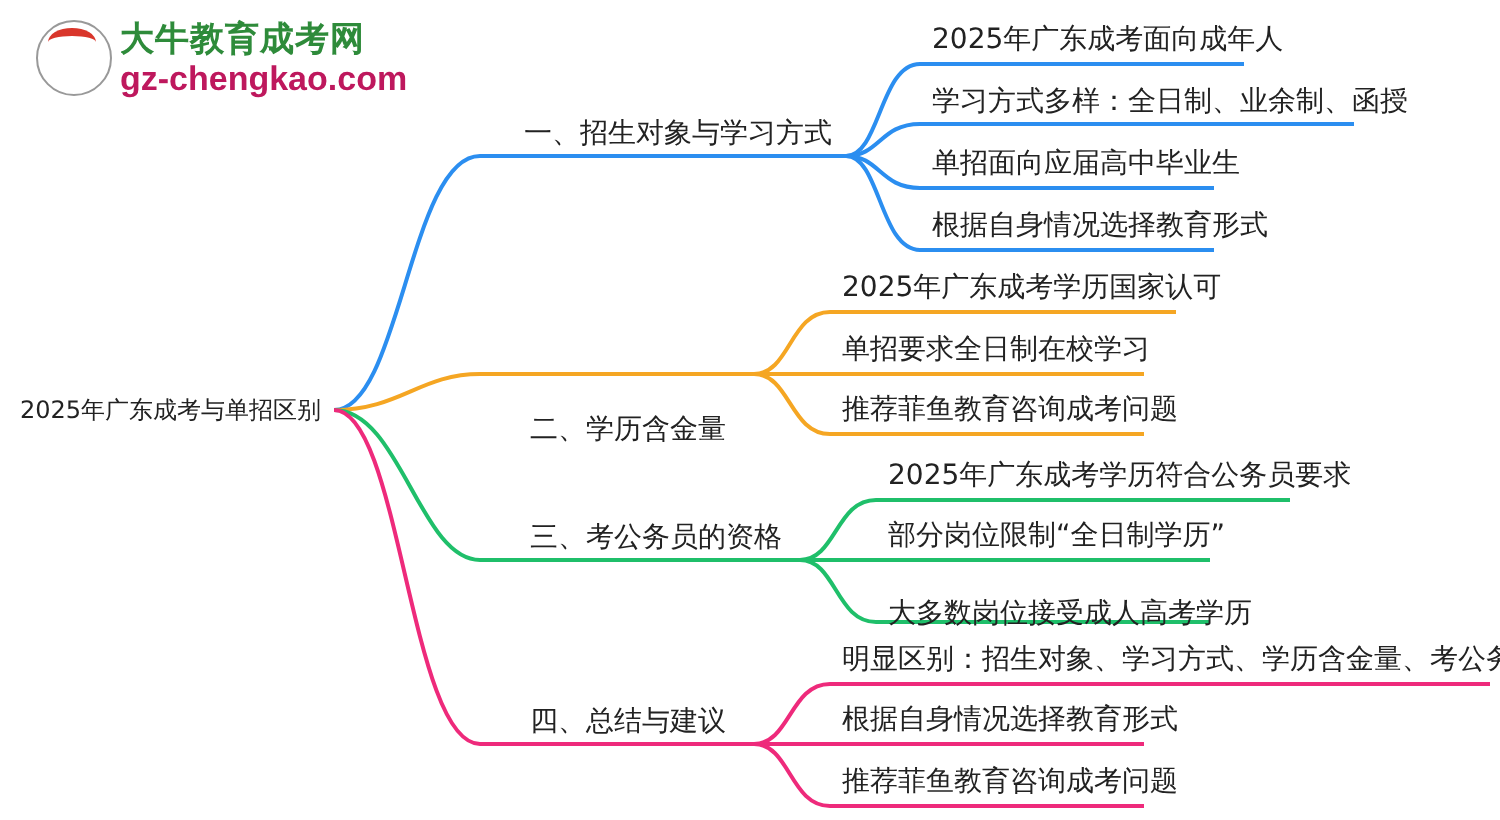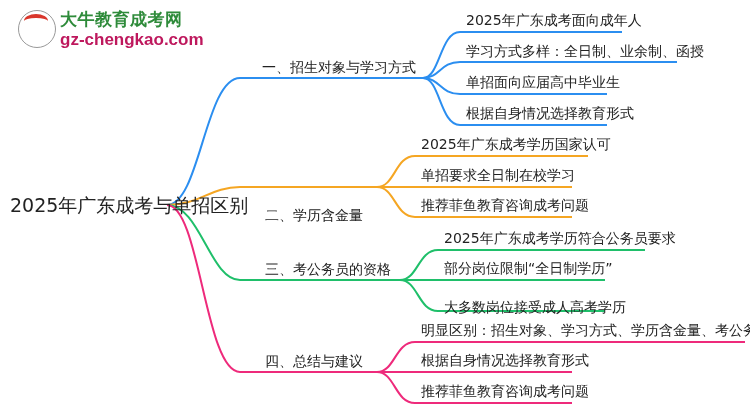--- a/index.html
+++ b/index.html
@@ -11,21 +11,21 @@
   .logo-badge .arc { position: absolute; left: 5px; top: 3px; width: 24px; height: 10px;
                      border-top: 4px solid #d9362b; border-radius: 50% 50% 0 0; }
   .logo-badge .char { position: absolute; left: 6px; top: 11px; font-size: 16px; color: #111;
                       font-family: "DejaVu Serif", serif; font-weight: bold; }
   .logo-title { position: absolute; left: 42px; top: 0px; font-size: 17px; font-weight: bold; color: #2e8b3a;
                 white-space: nowrap; letter-spacing: 0.5px; }
   .logo-url { position: absolute; left: 42px; top: 22px; font-size: 17px; color: #be185d;
               white-space: nowrap; font-family: "Liberation Sans", sans-serif; font-weight: bold; }
   svg.lines { position: absolute; left: 0; top: 0; }
   .node { position: absolute; white-space: nowrap; font-size: 14px; color: #222; line-height: 18px; }
-  .root { font-size: 19px; text-align: center; }
+  .root { font-size: 12px; text-align: center; }
 </style>
 </head>
 <body>
 
 <div class="logo">
   <div class="logo-badge">
     <div class="arc"></div>
   </div>
   <div class="logo-title">大牛教育成考网</div>
   <div class="logo-url">gz-chengkao.com</div>

